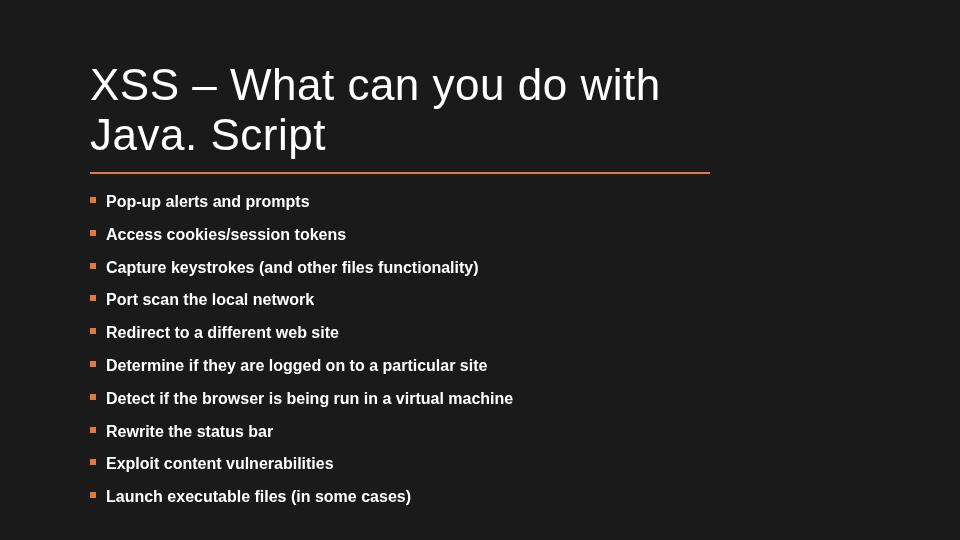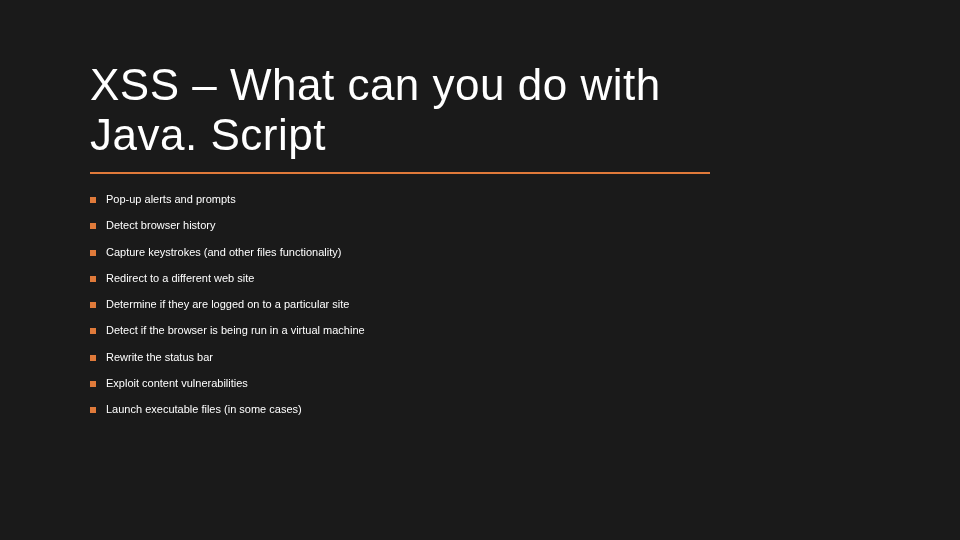--- a/index.html
+++ b/index.html
@@ -31,22 +31,22 @@
     margin: 0 0 18px 0;
   }
   .bullet-list {
     list-style: none;
     padding: 0;
     margin: 0;
   }
   .bullet-list li {
     position: relative;
     padding-left: 16px;
-    font-size: 11px;
-    font-weight: 400;
+    font-size: 16px;
+    font-weight: 700;
     line-height: 1.3;
     margin-bottom: 12px;
     color: #ffffff;
   }
   .bullet-list li::before {
     content: "";
     position: absolute;
     left: 0;
     top: 5px;
     width: 6px;
@@ -55,22 +55,23 @@
   }
 </style>
 </head>
 <body>
 
 <div class="slide">
   <h1 class="title">XSS – What can you do with Java. Script</h1>
   <hr class="divider">
   <ul class="bullet-list">
     <li>Pop-up alerts and prompts</li>
-    <li>Detect browser history</li>
+    <li>Access cookies/session tokens</li>
     <li>Capture keystrokes (and other files functionality)</li>
+    <li>Port scan the local network</li>
     <li>Redirect to a different web site</li>
     <li>Determine if they are logged on to a particular site</li>
     <li>Detect if the browser is being run in a virtual machine</li>
     <li>Rewrite the status bar</li>
     <li>Exploit content vulnerabilities</li>
     <li>Launch executable files (in some cases)</li>
   </ul>
 </div>
 
 </body></html>

